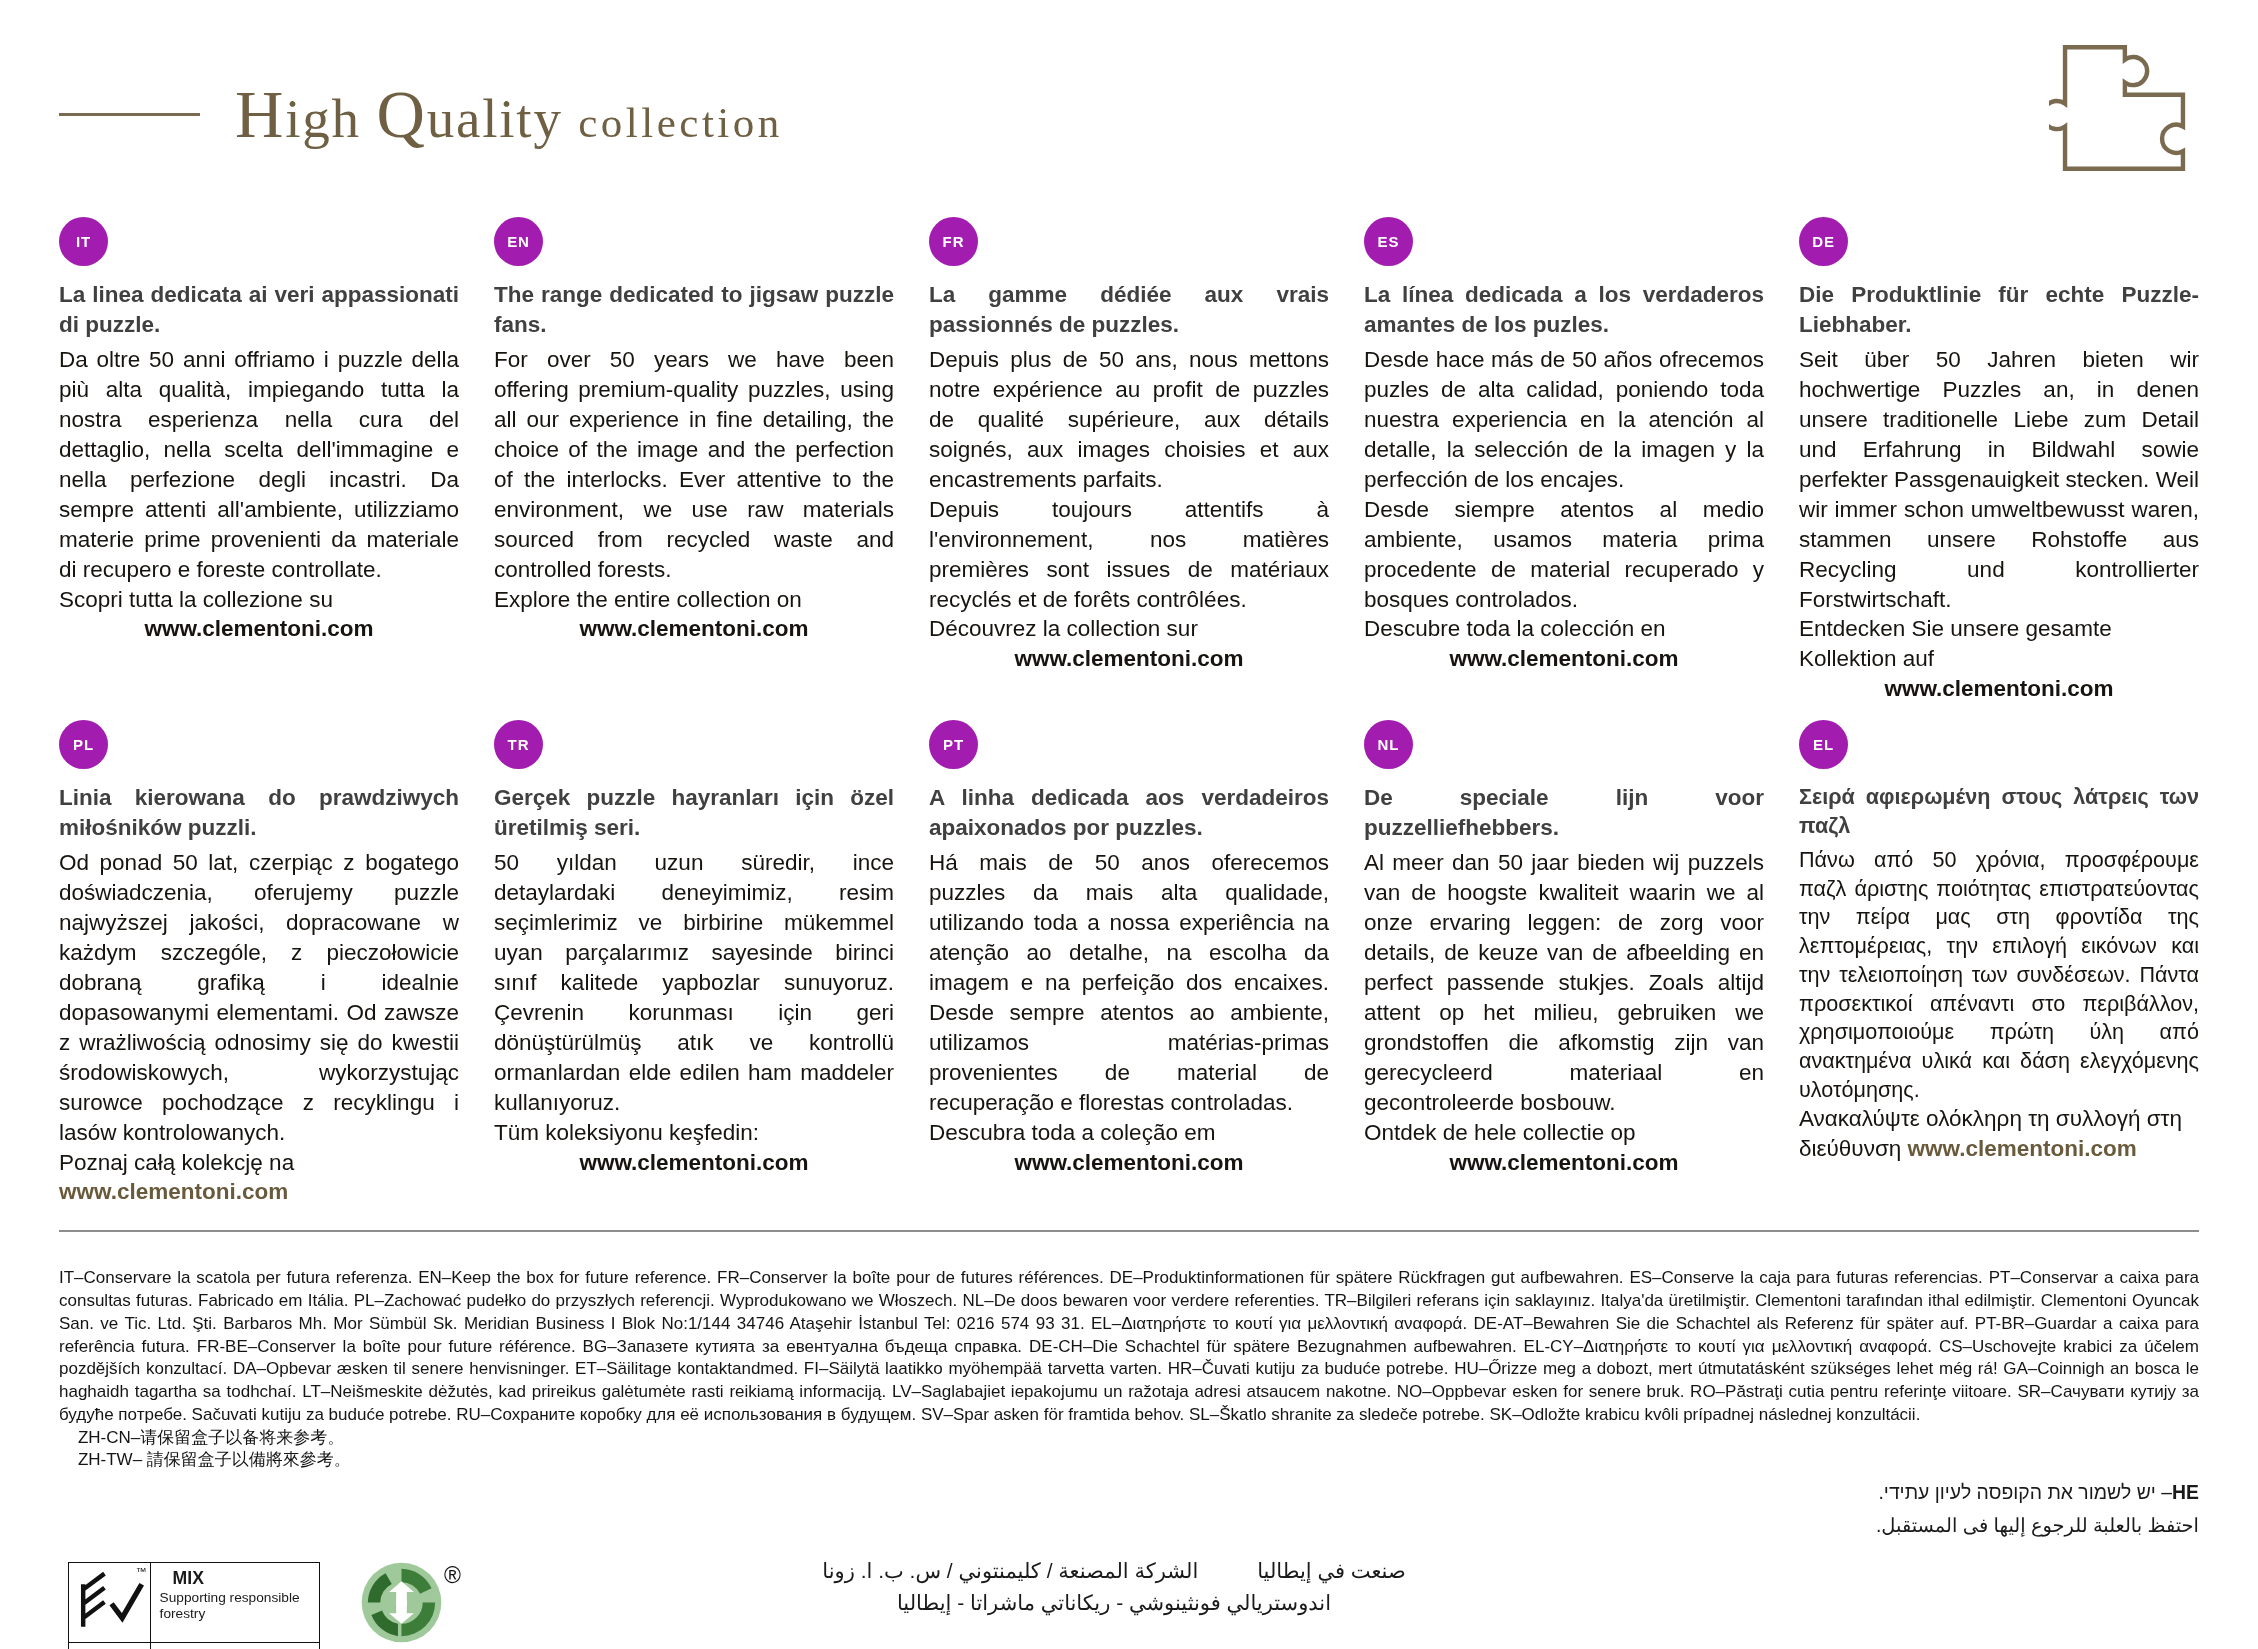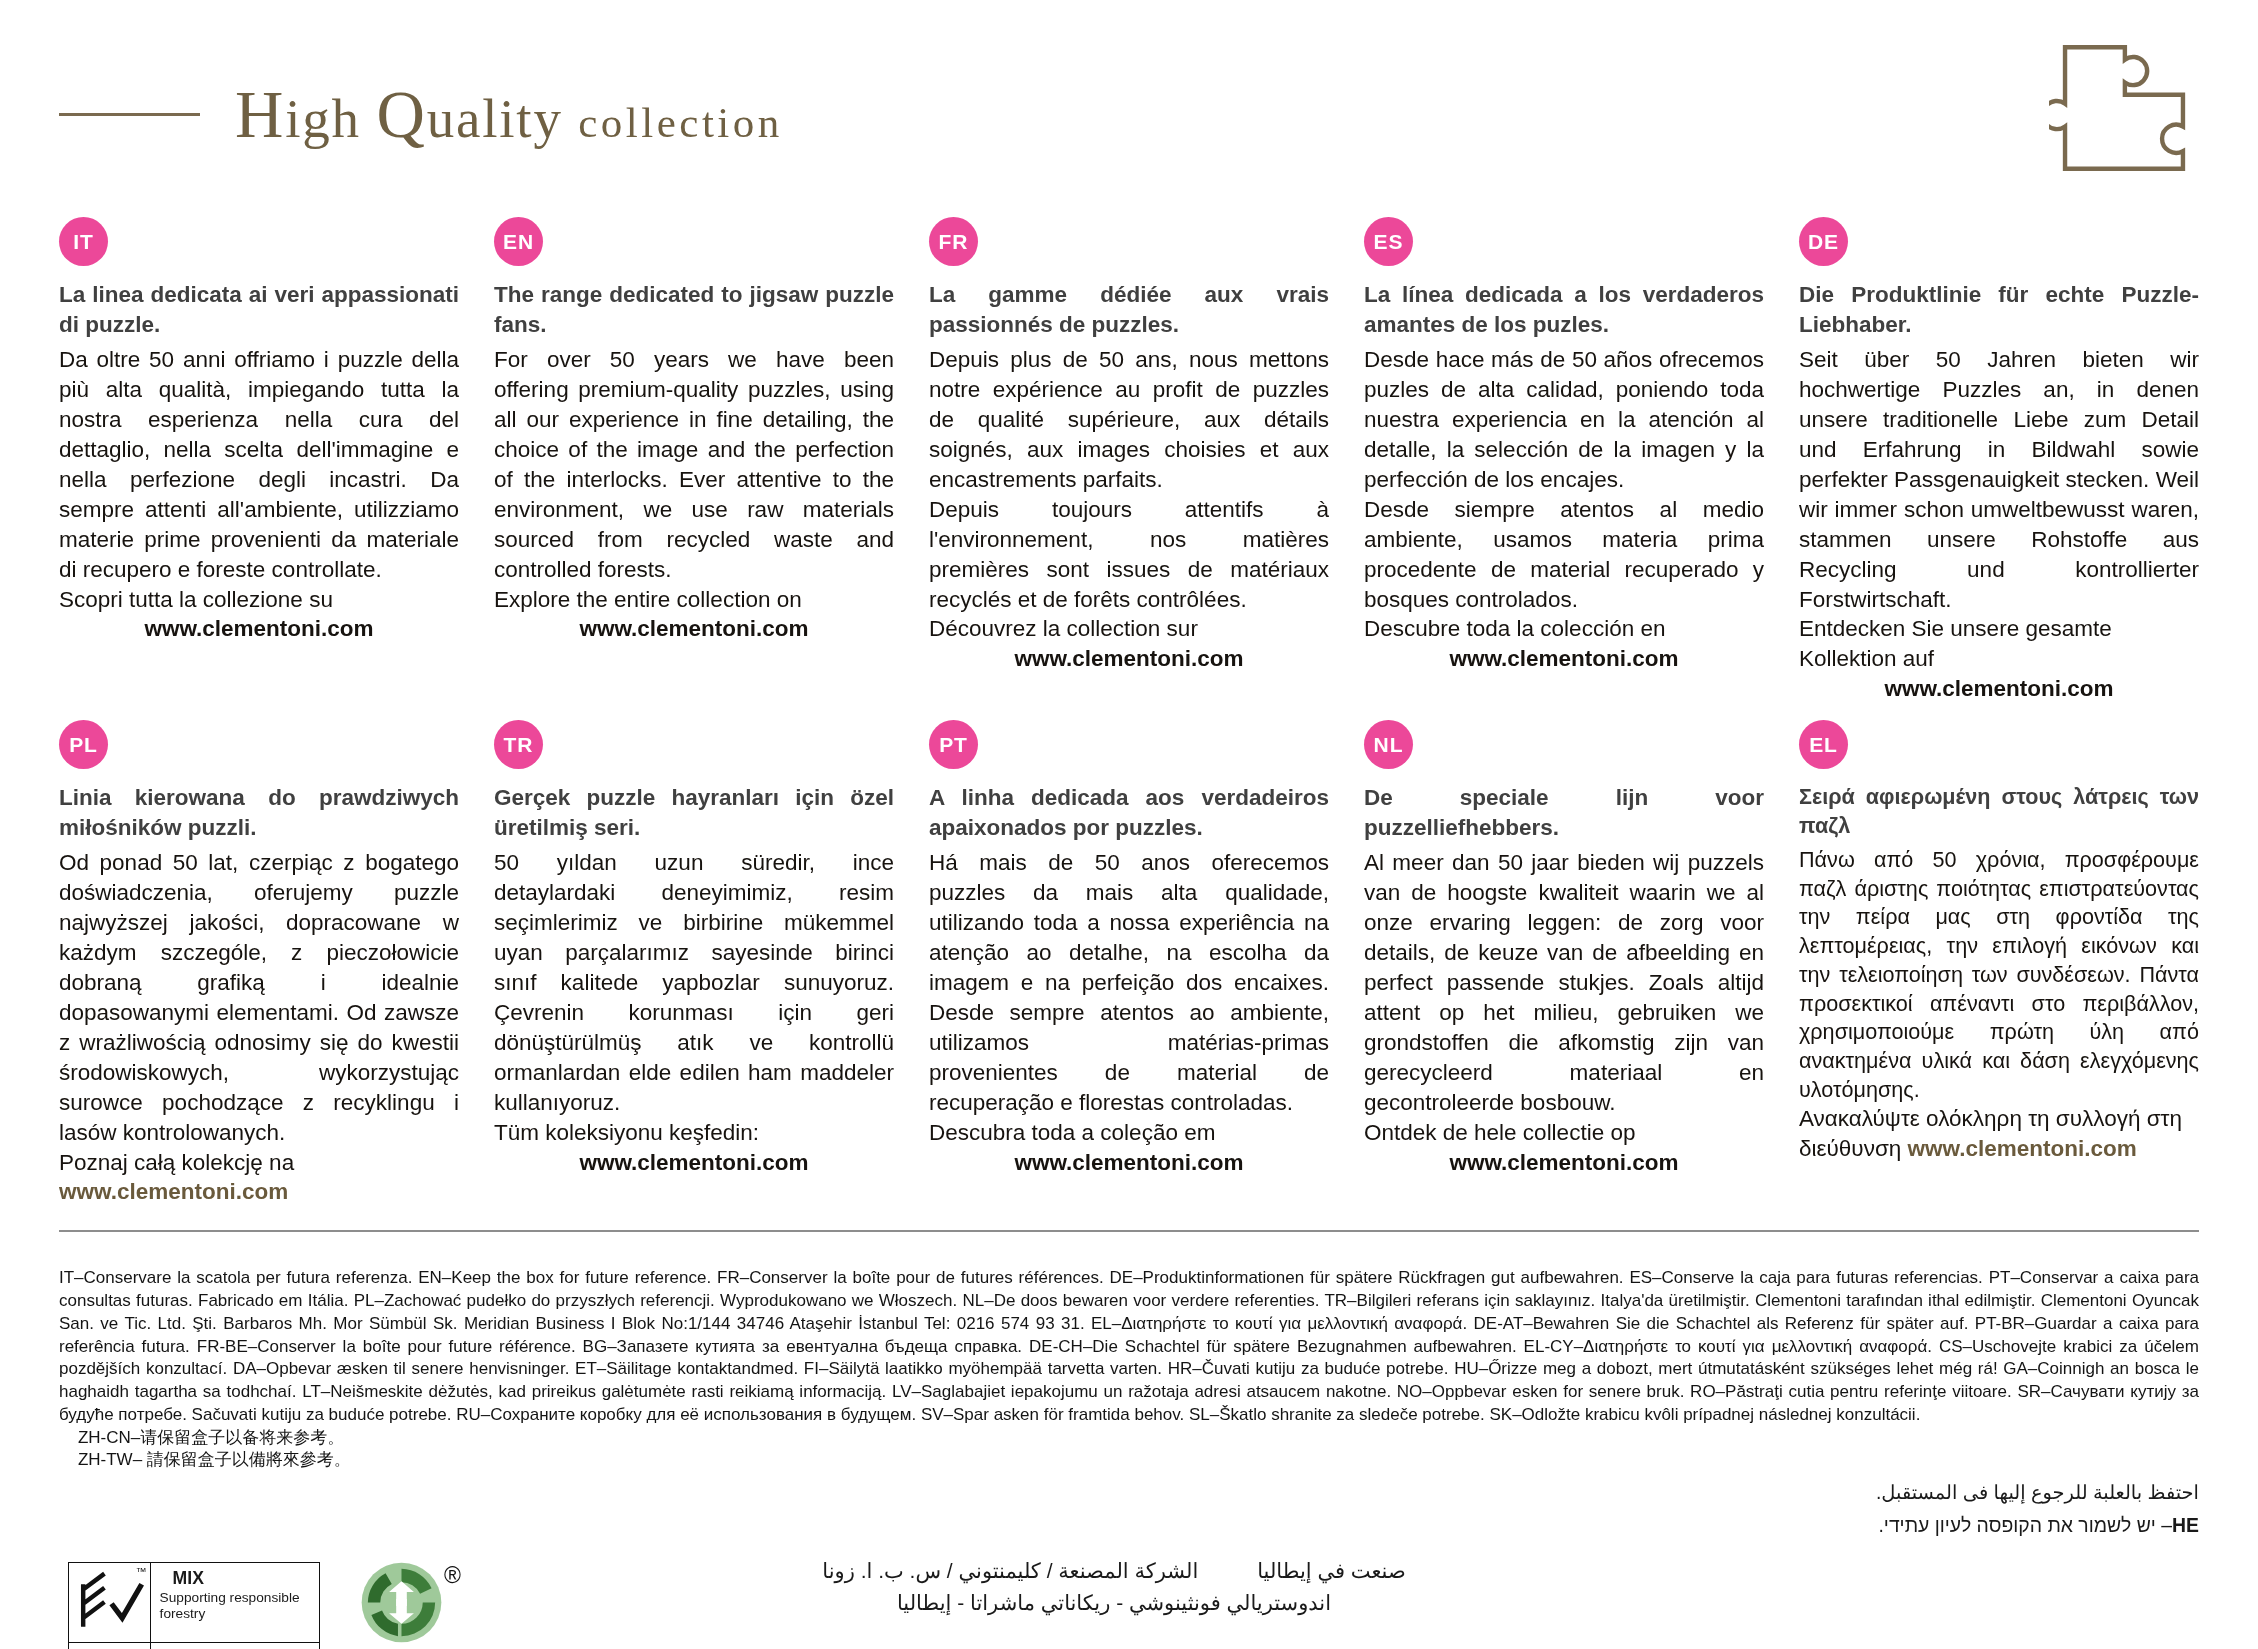--- a/index.html
+++ b/index.html
@@ -65,23 +65,23 @@
     grid-template-columns: repeat(5, 1fr);
     column-gap: 35px;
     row-gap: 16px;
     margin-top: 41px;
   }
   .lang-cell { position: relative; }
   .badge {
     width: 49px;
     height: 49px;
     border-radius: 50%;
-    background: #ec4899;
+    background: #a21caf;
     color: #ffffff;
-    font-size: 21px;
+    font-size: 15px;
     font-weight: bold;
     display: flex;
     align-items: center;
     justify-content: center;
     letter-spacing: 0.9px;
     margin-bottom: 14px;
   }
   .lang-head {
     font-size: 22.5px;
     font-weight: bold;
@@ -312,24 +312,24 @@
 
   </div>
 
   <div class="divider"></div>
 
   <div class="fineprint">
     <span>IT–Conservare la scatola per futura referenza. EN–Keep the box for future reference. FR–Conserver la boîte pour de futures références. DE–Produktinformationen für spätere Rückfragen gut aufbewahren. ES–Conserve la caja para futuras referencias. PT–Conservar a caixa para consultas futuras. Fabricado em Itália. PL–Zachować pudełko do przyszłych referencji. Wyprodukowano we Włoszech. NL–De doos bewaren voor verdere referenties. TR–Bilgileri referans için saklayınız. Italya'da üretilmiştir. Clementoni tarafından ithal edilmiştir. Clementoni Oyuncak San. ve Tic. Ltd. Şti. Barbaros Mh. Mor Sümbül Sk. Meridian Business I Blok No:1/144 34746 Ataşehir İstanbul Tel: 0216 574 93 31. EL–Διατηρήστε το κουτί για μελλοντική αναφορά. DE-AT–Bewahren Sie die Schachtel als Referenz für später auf. PT-BR–Guardar a caixa para referência futura. FR-BE–Conserver la boîte pour future référence. BG–Запазете кутията за евентуална бъдеща справка. DE-CH–Die Schachtel für spätere Bezugnahmen aufbewahren. EL-CY–Διατηρήστε το κουτί για μελλοντική αναφορά. CS–Uschovejte krabici za účelem pozdějších konzultací. DA–Opbevar æsken til senere henvisninger. ET–Säilitage kontaktandmed. FI–Säilytä laatikko myöhempää tarvetta varten. HR–Čuvati kutiju za buduće potrebe. HU–Őrizze meg a dobozt, mert útmutatásként szükséges lehet még rá! GA–Coinnigh an bosca le haghaidh tagartha sa todhchaí. LT–Neišmeskite dėžutės, kad prireikus galėtumėte rasti reikiamą informaciją. LV–Saglabajiet iepakojumu un ražotaja adresi atsaucem nakotne. NO–Oppbevar esken for senere bruk. RO–Păstraţi cutia pentru referinţe viitoare. SR–Сачувати кутију за будуће потребе. Sačuvati kutiju za buduće potrebe. RU–Сохраните коробку для её использования в будущем. SV–Spar asken för framtida behov. SL–Škatlo shranite za sledeče potrebe. SK–Odložte krabicu kvôli prípadnej následnej konzultácii.</span>
     &nbsp;&nbsp;&nbsp;&nbsp;<span>ZH-CN–请保留盒子以备将来参考。</span>
     &nbsp;&nbsp;&nbsp;&nbsp;<span>ZH-TW– 請保留盒子以備將來參考。</span>
   </div>
-  <div class="rtl-line">احتفظ بالعلبة للرجوع إليها فى المستقبل.</div>
   <div class="rtl-line">
     <span class="he">HE</span><span>– יש לשמור את הקופסה לעיון עתידי.</span>
   </div>
+  <div class="rtl-line">احتفظ بالعلبة للرجوع إليها فى المستقبل.</div>
 
   <div class="bottom">
 
     <div class="fsc-box">
       <div class="fsc-main">
         <div class="fsc-left">
           <svg width="78" height="78" viewBox="0 0 88 88">
             <path d="M16 72 L16 24 M16 30 L40 12 M16 46 L40 28 M16 62 L40 44" stroke="#111" stroke-width="5" fill="none"></path>
             <path d="M48 46 L60 62 L82 24" stroke="#111" stroke-width="6" fill="none"></path>
           </svg>

